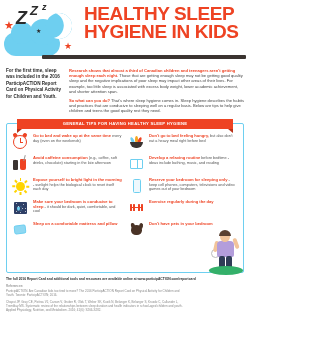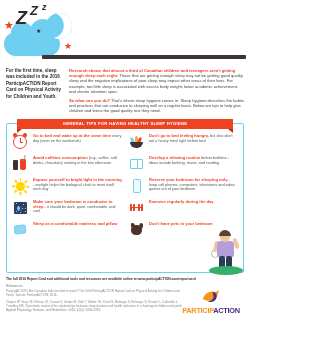--- a/index.html
+++ b/index.html
@@ -187,20 +187,24 @@
     <div class="header-art">
       <div class="cloud"></div>
       <div class="moon"></div>
       <div class="zs z1">Z</div>
       <div class="zs z2">Z</div>
       <div class="zs z3">z</div>
       <div class="star s1">★</div>
       <div class="star s2">★</div>
       <div class="star s3">★</div>
     </div>
+    <div class="title-wrap">
+      <div class="title">HEALTHY SLEEP</div>
+      <div class="title">HYGIENE IN KIDS</div>
+    </div>
     <div class="rule"></div>
   </div>
 
   <div class="intro">
     <div class="intro-left">For the first time, sleep was included in the 2016 ParticipACTION Report Card on Physical Activity for Children and Youth.</div>
     <div class="intro-right">
       <p><span class="lead">Research shows that almost a third of Canadian children and teenagers aren't getting enough sleep each night.</span><span> Those that are getting enough sleep may not be getting good quality sleep and the negative implications of poor sleep may impact other areas of their lives. For example, too little sleep is associated with excess body weight, lower academic achievement, and shorter attention span.</span></p>
       <p><span class="lead">So what can you do?</span><span> That's where sleep hygiene comes in. Sleep hygiene describes the habits and practices that are conducive to sleeping well on a regular basis. Below are tips to help give children and teens the good quality rest they need.</span></p>
     </div>
   </div>
@@ -328,24 +332,15 @@
     </div>
     <div class="ground"></div>
   </div>
 
   <div class="footer">
     <div class="foot-note">The full 2016 Report Card and additional tools and resources are available online at www.participACTION.com/reportcard</div>
     <div class="ref-label">References:</div>
     <div class="ref">ParticipACTION. Are Canadian kids too tired to move? The 2016 ParticipACTION Report Card on Physical Activity for Children and Youth. Toronto: ParticipACTION; 2016.</div>
     <div class="ref">Chaput JP, Gray CE, Poitras VJ, Carson V, Gruber R, Olds T, Weber SK, Kuzik N, Belanger K, Belanger S, Kruzdz C, Callander L, Tremblay MS. Systematic review of the relationships between sleep duration and health indicators in school-aged children and youth. Applied Physiology, Nutrition, and Metabolism. 2016; 41(6): S266-S282.</div>
 
-    <div class="logo">
-      <div class="logo-mark">
-        <svg viewBox="0 0 40 32" width="20" height="16" aria-hidden="true">
-          <path d="M4 20 C6 8, 20 2, 30 6 L36 2 L33 12 C30 22, 16 26, 8 22 Z" fill="#f7941e"></path>
-          <path d="M22 6 C30 6, 34 12, 30 20 C27 26, 18 28, 13 24 C19 25, 25 21, 25 15 C25 10, 23 7, 22 6 Z" fill="#4b2e83"></path>
-        </svg>
-      </div>
-      <div class="logo-text"><span class="pa-p">PARTICIP</span><span class="pa-a">ACTION</span></div>
-    </div>
   </div>
 
 </div>
 
 </body></html>

